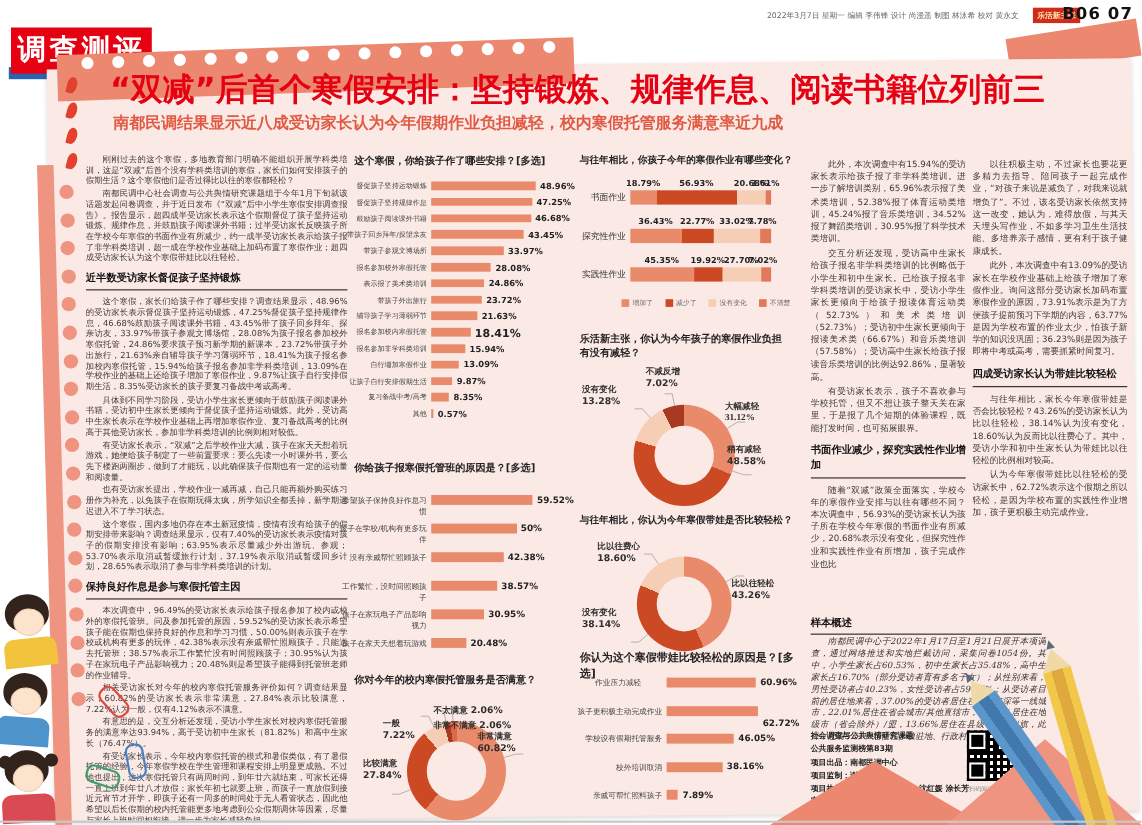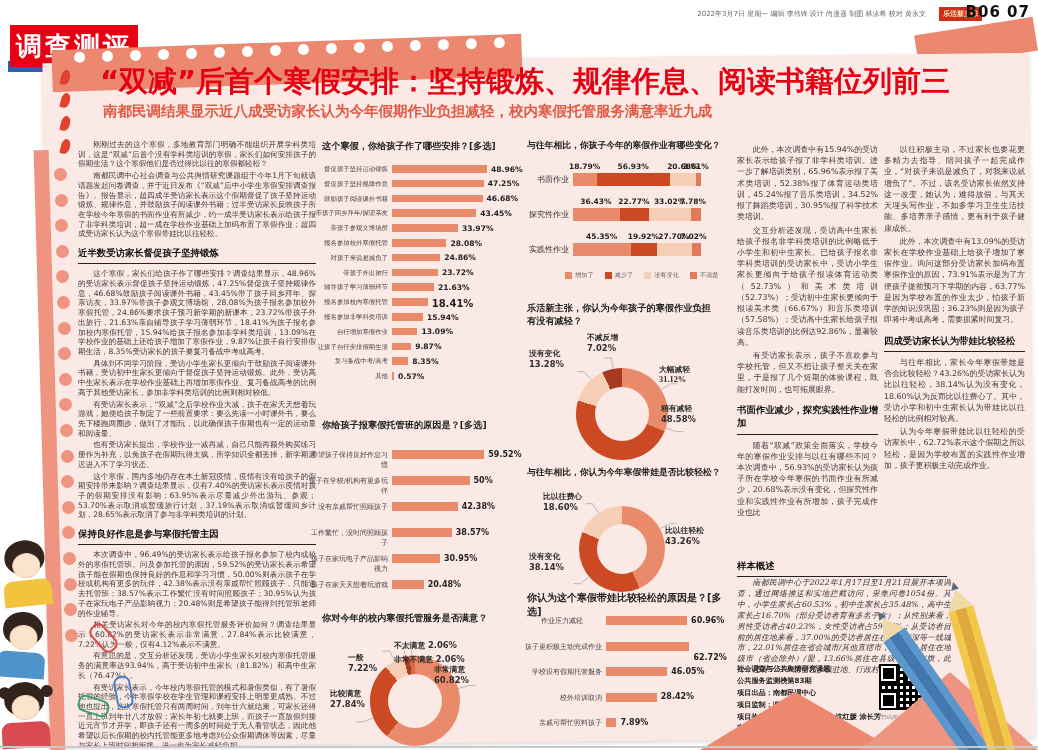--- a/index.html
+++ b/index.html
@@ -212,21 +212,21 @@
             <div class="blab" style="left: 0px; top: 1px; width: 76px; font-size: 6.4px;">带孩子参观文博场所</div>
             <div class="bbar" style="left: 80px; top: 1px; width: 65.9018px; height: 7.5px; background: rgb(233, 138, 106);"></div>
             <div class="bval" style="left: 149.902px; top: 0.5px; font-size: 7.6px;">33.97%</div>
           </div>
           <div class="brow" style="left: 0px; top: 98px; width: 206px;">
             <div class="blab" style="left: 0px; top: 1px; width: 76px; font-size: 6.4px;">报名参加校外寒假托管</div>
             <div class="bbar" style="left: 80px; top: 1px; width: 54.4752px; height: 7.5px; background: rgb(233, 138, 106);"></div>
             <div class="bval" style="left: 138.475px; top: 0.5px; font-size: 7.6px;">28.08%</div>
           </div>
           <div class="brow" style="left: 0px; top: 112.8px; width: 206px;">
-            <div class="blab" style="left: 0px; top: 1px; width: 76px; font-size: 6.4px;">对孩子来说是减负了</div>
+            <div class="blab" style="left: 0px; top: 1px; width: 76px; font-size: 6.4px;">表示报了美术类培训</div>
             <div class="bbar" style="left: 80px; top: 1px; width: 48.2284px; height: 7.5px; background: rgb(233, 138, 106);"></div>
             <div class="bval" style="left: 132.228px; top: 0.5px; font-size: 7.6px;">24.86%</div>
           </div>
           <div class="brow" style="left: 0px; top: 127.6px; width: 206px;">
             <div class="blab" style="left: 0px; top: 1px; width: 76px; font-size: 6.4px;">带孩子外出旅行</div>
             <div class="bbar" style="left: 80px; top: 1px; width: 46.0168px; height: 7.5px; background: rgb(233, 138, 106);"></div>
             <div class="bval" style="left: 130.017px; top: 0.5px; font-size: 7.6px;">23.72%</div>
           </div>
           <div class="brow" style="left: 0px; top: 142.4px; width: 206px;">
             <div class="blab" style="left: 0px; top: 1px; width: 76px; font-size: 6.4px;">辅导孩子学习薄弱环节</div>
@@ -407,21 +407,21 @@
             <div class="bval" style="left: 171.418px; top: 0.5px; font-size: 8px; margin-top: 12px;">62.72%</div>
           </div>
           <div class="brow" style="left: 0px; top: 75px; width: 207px;">
             <div class="blab" style="left: 0px; top: 1px; width: 80px; font-size: 7px;">学校设有假期托管服务</div>
             <div class="bbar" style="left: 84px; top: 1px; width: 61.2465px; height: 9px; background: rgb(233, 138, 106);"></div>
             <div class="bval" style="left: 149.246px; top: 0.5px; font-size: 8px;">46.05%</div>
           </div>
           <div class="brow" style="left: 0px; top: 100.5px; width: 207px;">
             <div class="blab" style="left: 0px; top: 1px; width: 80px; font-size: 7px;">校外培训取消</div>
             <div class="bbar" style="left: 84px; top: 1px; width: 50.7528px; height: 9px; background: rgb(233, 138, 106);"></div>
-            <div class="bval" style="left: 138.753px; top: 0.5px; font-size: 8px;">28.42%</div>
+            <div class="bval" style="left: 138.753px; top: 0.5px; font-size: 8px;">38.16%</div>
           </div>
           <div class="brow" style="left: 0px; top: 126px; width: 207px;">
             <div class="blab" style="left: 0px; top: 1px; width: 80px; font-size: 7px;">亲戚可帮忙照料孩子</div>
             <div class="bbar" style="left: 84px; top: 1px; width: 10.4937px; height: 9px; background: rgb(233, 138, 106);"></div>
             <div class="bval" style="left: 98.4937px; top: 0.5px; font-size: 8px;">7.89%</div>
           </div>
         </div>
         <div class="chart" style="left: 322px; top: 612px; width: 196px; height: 138px;">
           <div class="c-title" style="padding-left: 0px;">你对今年的校内寒假托管服务是否满意？</div>
           <div class="donut" style="left: 48px; top: 44px; width: 90px; height: 90px; background: conic-gradient(rgb(233, 138, 106) 0%, rgb(233, 138, 106) 60.82%, rgb(203, 74, 36) 60.82%, rgb(203, 74, 36) 88.66%, rgb(246, 206, 181) 88.66%, rgb(246, 206, 181) 95.88%, rgb(169, 58, 34) 95.88%, rgb(169, 58, 34) 97.94%, rgb(217, 106, 72) 97.94%, rgb(217, 106, 72) 100%);"></div>

